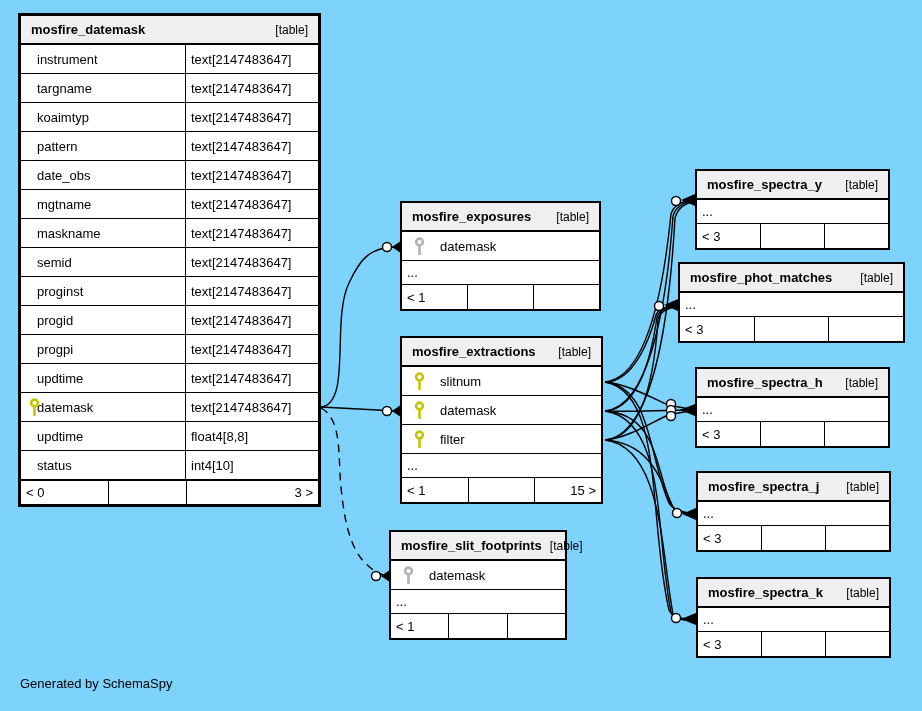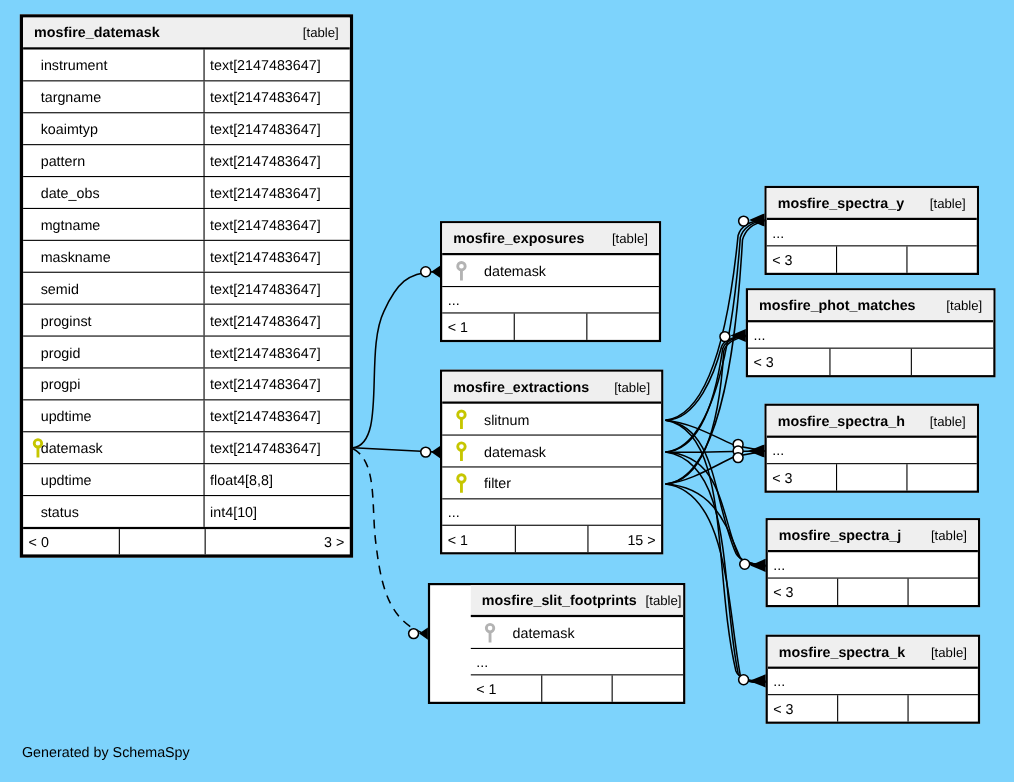--- a/index.html
+++ b/index.html
@@ -208,21 +208,21 @@
       <span class="cell col-name">filter</span>
     </div>
     <div class="ellip">...</div>
     <div class="tfoot">
       <span class="fcell">&lt; 1</span>
       <span class="fcell"></span>
       <span class="fcell">15 &gt;</span>
     </div>
   </div>
 
-  <div class="tbl mid" style="left:389px;top:530px;width:234px;padding-left:37px;">
+  <div class="tbl mid" style="left:389px;top:530px;width:178px;">
     <div class="thead">
       <span class="tname">mosfire_slit_footprints</span>
       <span class="ttag">[table]</span>
     </div>
     <div class="trow">
       <svg class="keyicon" viewBox="0 0 11 19">
           <circle cx="5.5" cy="5" r="3.4" fill="none" stroke="#b3b3b3" stroke-width="2.6"></circle>
           <line x1="5.5" y1="8.5" x2="5.5" y2="18" stroke="#b3b3b3" stroke-width="2.6"></line>
         </svg>
       <span class="cell col-name">datemask</span>

